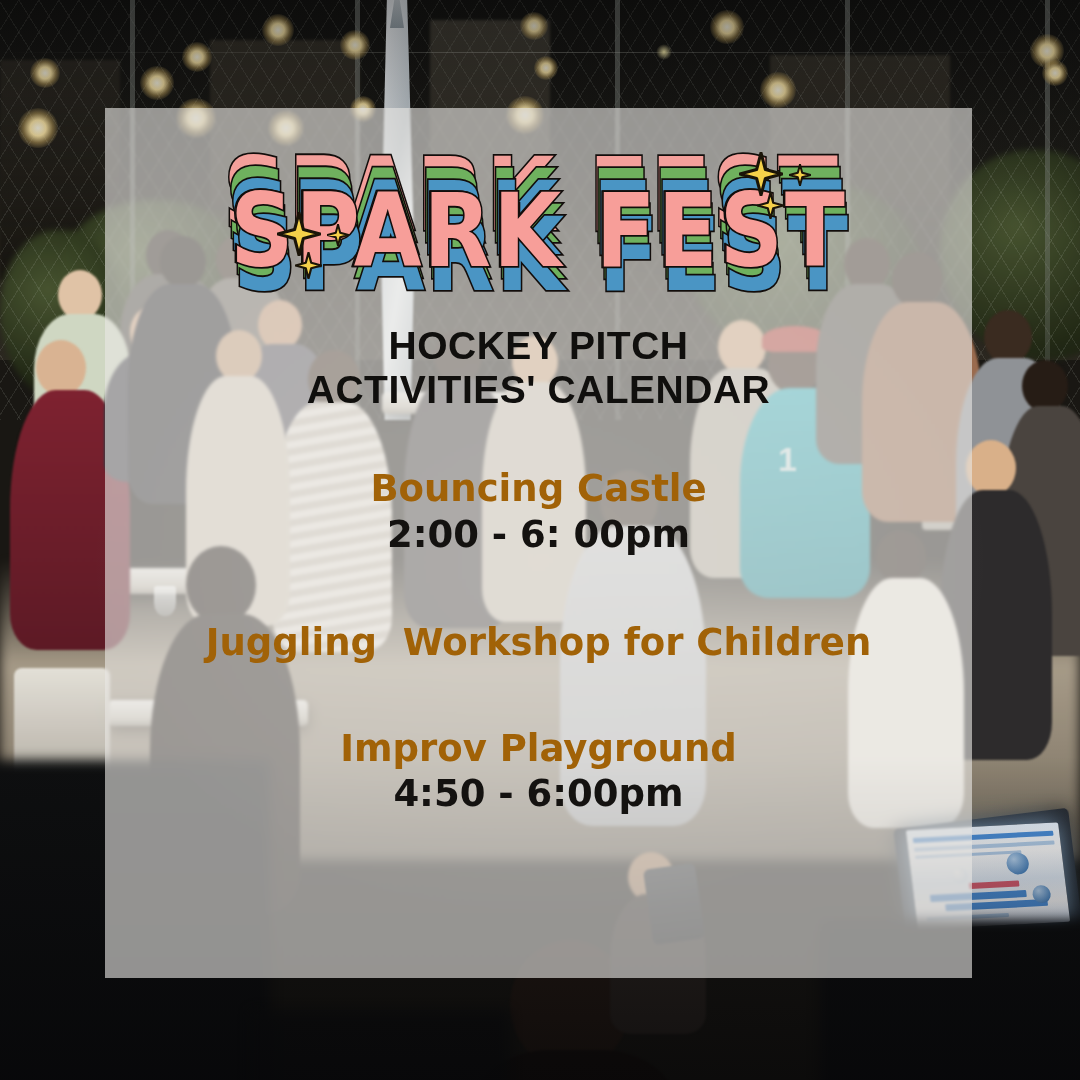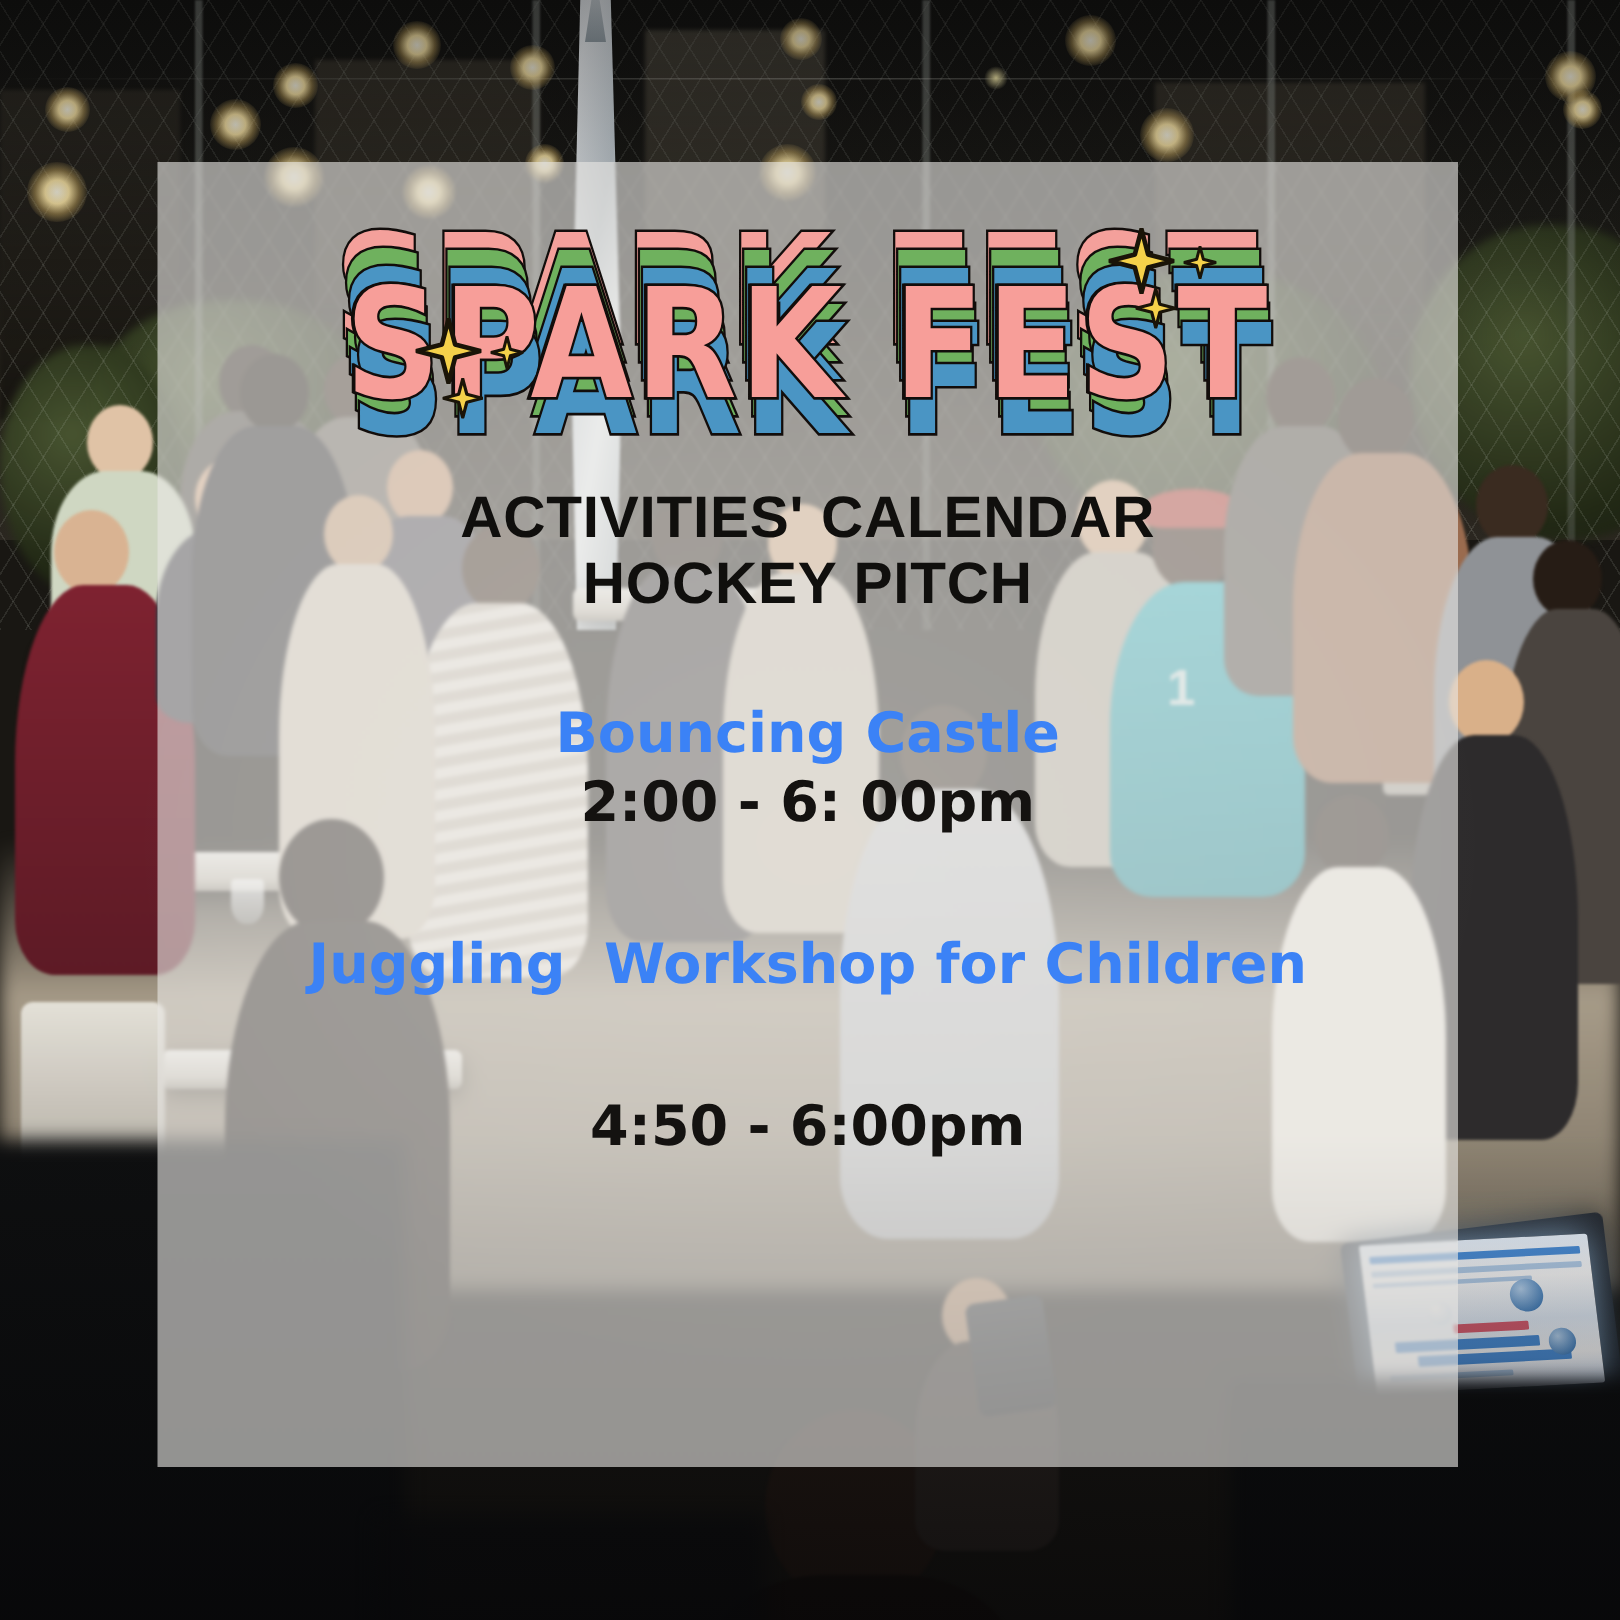--- a/index.html
+++ b/index.html
@@ -204,21 +204,21 @@
   .activities{
     margin-top:56px; width:100%;
     display:flex; flex-direction:column; align-items:center;
   }
   .activity{ margin-bottom:62px; }
   .activity:last-child{ margin-bottom:0; }
   .act-name{
     font-family:"DejaVu Sans", sans-serif;
     font-weight:bold;
     font-size:37px;
-    color:#3b82f6;
+    color:#a16207;
     line-height:1.18;
     white-space:pre;
   }
   .act-time{
     font-family:"DejaVu Sans", sans-serif;
     font-weight:bold;
     font-size:37px;
     color:#141210;
     line-height:1.3;
     white-space:pre;
@@ -438,34 +438,35 @@
         <svg class="spark" style="left:684px;top:34px;" width="22" height="22" viewBox="0 0 100 100">
           <path d="M50 2 L60 40 L98 50 L60 60 L50 98 L40 60 L2 50 L40 40 Z" fill="#f5d14a" stroke="#1a1408" stroke-width="9" stroke-linejoin="round"></path>
         </svg>
         <svg class="spark" style="left:652px;top:62px;" width="27" height="27" viewBox="0 0 100 100">
           <path d="M50 2 L60 40 L98 50 L60 60 L50 98 L40 60 L2 50 L40 40 Z" fill="#f5d14a" stroke="#1a1408" stroke-width="8" stroke-linejoin="round"></path>
         </svg>
       </div>
     </div>
 
     <div class="subtitle">
+      <span class="l2s">HOCKEY PITCH</span>
       <span class="l2s">ACTIVITIES' CALENDAR</span>
-      <span class="l2s">HOCKEY PITCH</span>
     </div>
 
     <div class="activities">
 
       <div class="activity">
         <div class="act-name">Bouncing Castle</div>
         <div class="act-time">2:00 - 6: 00pm</div>
       </div>
 
       <div class="activity">
         <div class="act-name">Juggling  Workshop for Children</div>
       </div>
 
       <div class="activity">
+        <div class="act-name">Improv Playground</div>
         <div class="act-time">4:50 - 6:00pm</div>
       </div>
 
     </div>
   </div>
 </div>
 
 </body></html>

